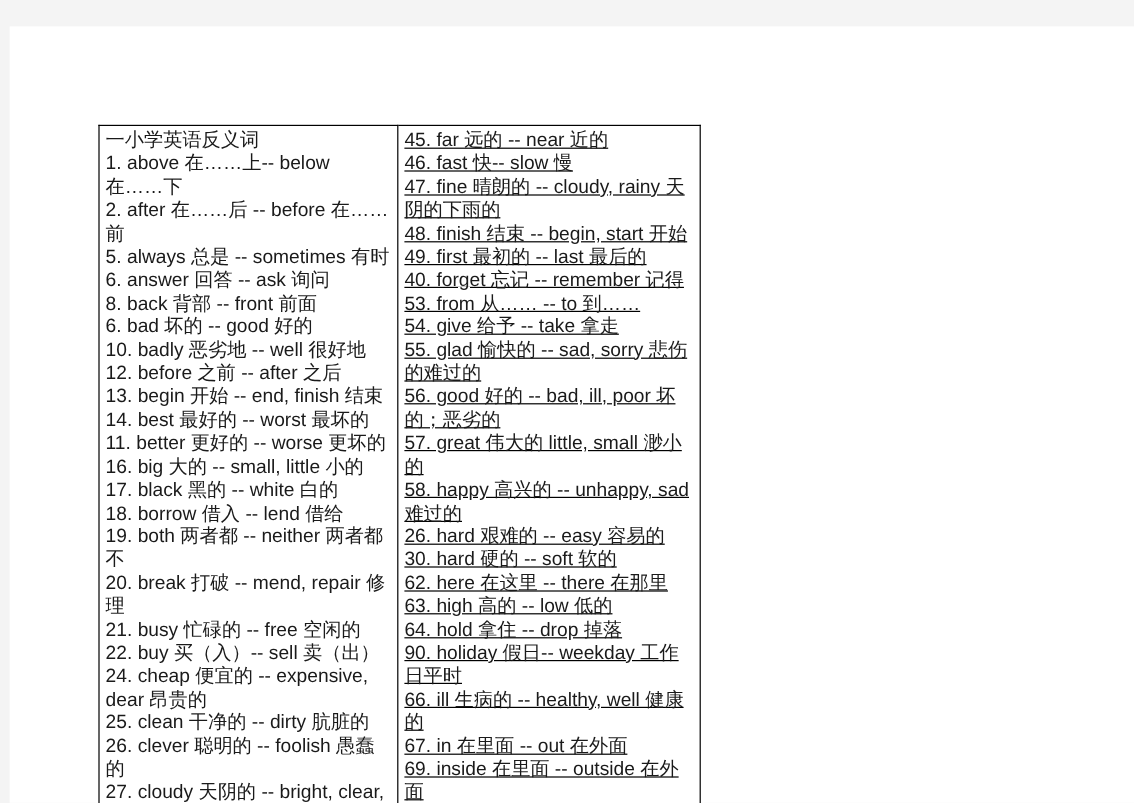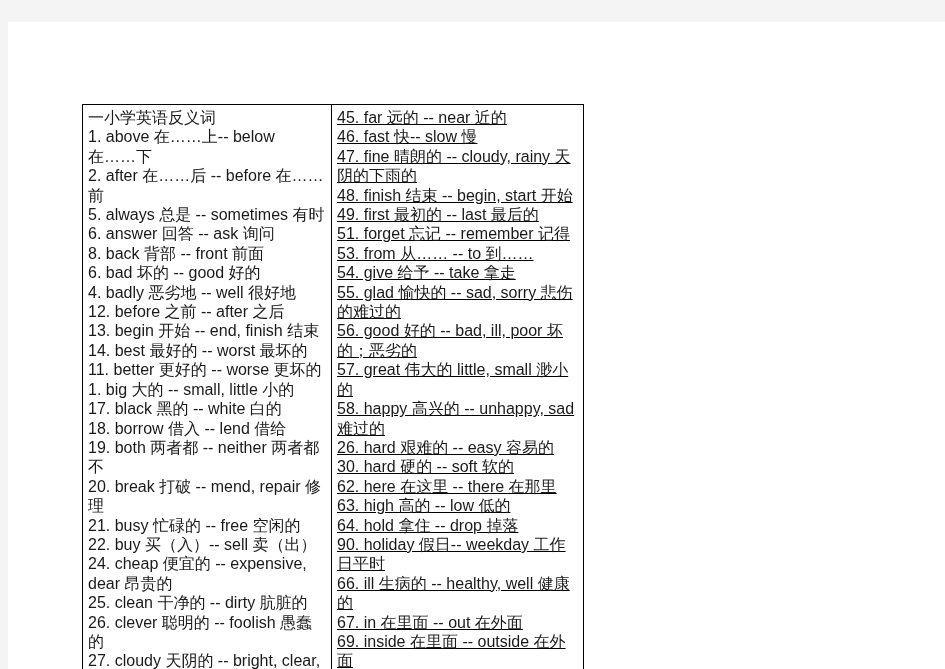--- a/index.html
+++ b/index.html
@@ -62,44 +62,44 @@
         <tr>
       <td class="col col-left">
 
         <div class="entry">一小学英语反义词</div>
         <div class="entry">1. above   在……上-- below   在……下</div>
         <div class="entry">2. after 在……后 -- before   在……前</div>
         <div class="entry">5. always   总是 -- sometimes  有时</div>
         <div class="entry">6. answer   回答 -- ask   询问</div>
         <div class="entry">8. back 背部 -- front     前面</div>
         <div class="entry">6. bad   坏的 -- good   好的</div>
-        <div class="entry">4. badly  恶劣地 -- well    很好地</div>
+        <div class="entry">10. badly  恶劣地 -- well    很好地</div>
         <div class="entry">12. before 之前 -- after 之后</div>
         <div class="entry">13. begin   开始 -- end, finish   结束</div>
         <div class="entry">14. best   最好的 -- worst   最坏的</div>
         <div class="entry">11. better  更好的 -- worse   更坏的</div>
-        <div class="entry">1. big   大的 -- small, little  小的</div>
+        <div class="entry">16. big   大的 -- small, little  小的</div>
         <div class="entry">17. black   黑的 -- white   白的</div>
         <div class="entry">18. borrow   借入 -- lend  借给</div>
         <div class="entry">19. both   两者都 -- neither   两者都不</div>
         <div class="entry">20. break   打破 -- mend, repair   修理</div>
         <div class="entry">21. busy   忙碌的 -- free    空闲的</div>
         <div class="entry">22. buy   买（入）-- sell   卖（出）</div>
         <div class="entry">24. cheap   便宜的 -- expensive, dear   昂贵的</div>
         <div class="entry">25. clean   干净的 -- dirty   肮脏的</div>
         <div class="entry">26. clever  聪明的 -- foolish   愚蠢的</div>
         <div class="entry">27. cloudy   天阴的 -- bright, clear, sunny</div>
       </td>
       <td class="col col-right">
         <div class="entry">45. far    远的 -- near  近的</div>
         <div class="entry">46. fast  快-- slow  慢</div>
         <div class="entry">47. fine   晴朗的 -- cloudy, rainy    天阴的下雨的</div>
         <div class="entry">48. finish   结束 --  begin, start   开始</div>
         <div class="entry">49. first   最初的 --  last  最后的</div>
-        <div class="entry">51. forget  忘记 -- remember   记得</div>
+        <div class="entry">40. forget  忘记 -- remember   记得</div>
         <div class="entry">53. from   从…… -- to  到……</div>
         <div class="entry">54. give   给予 -- take   拿走</div>
         <div class="entry">55. glad   愉快的 -- sad, sorry 悲伤的难过的</div>
         <div class="entry">56. good   好的 -- bad, ill, poor    坏的；恶劣的</div>
         <div class="entry">57. great   伟大的   little, small  渺小的</div>
         <div class="entry">58. happy   高兴的 -- unhappy, sad  难过的</div>
         <div class="entry">26. hard   艰难的 -- easy    容易的</div>
         <div class="entry">30. hard   硬的 --  soft  软的</div>
         <div class="entry">62. here   在这里 --  there      在那里</div>
         <div class="entry">63. high   高的 -- low   低的</div>

